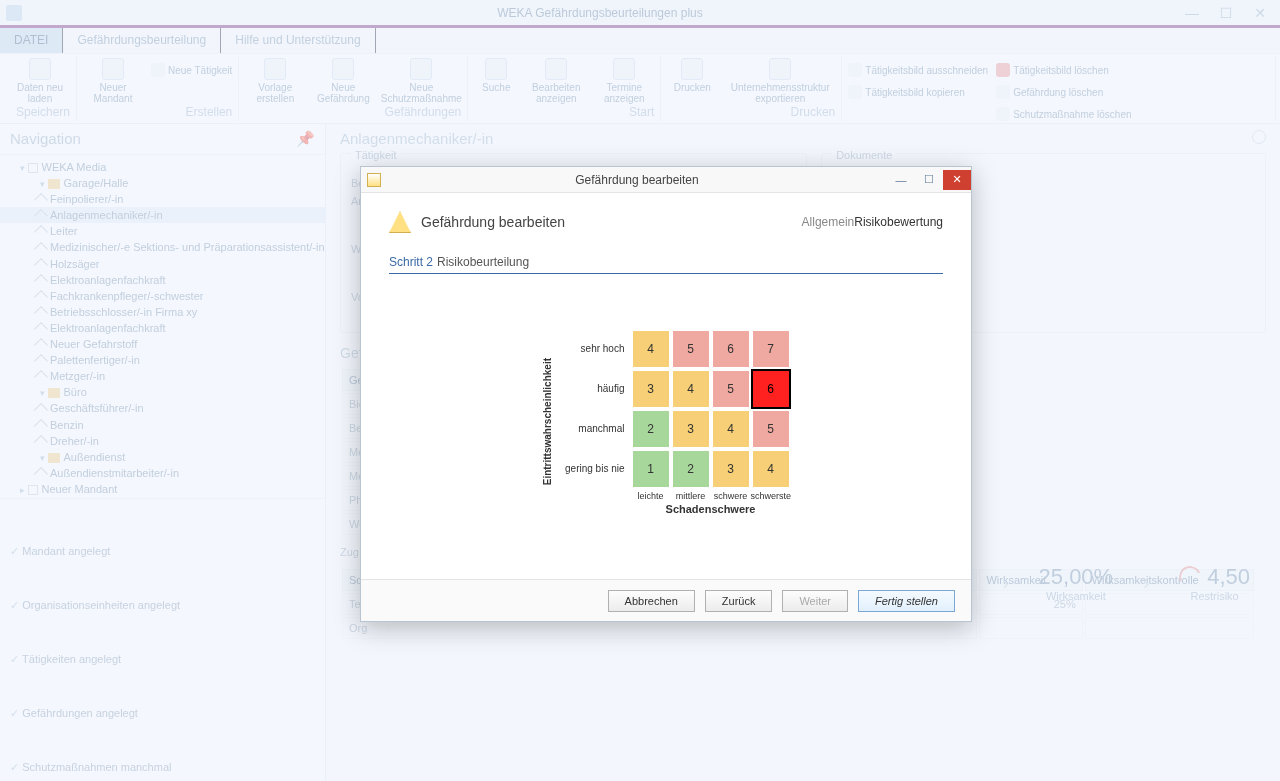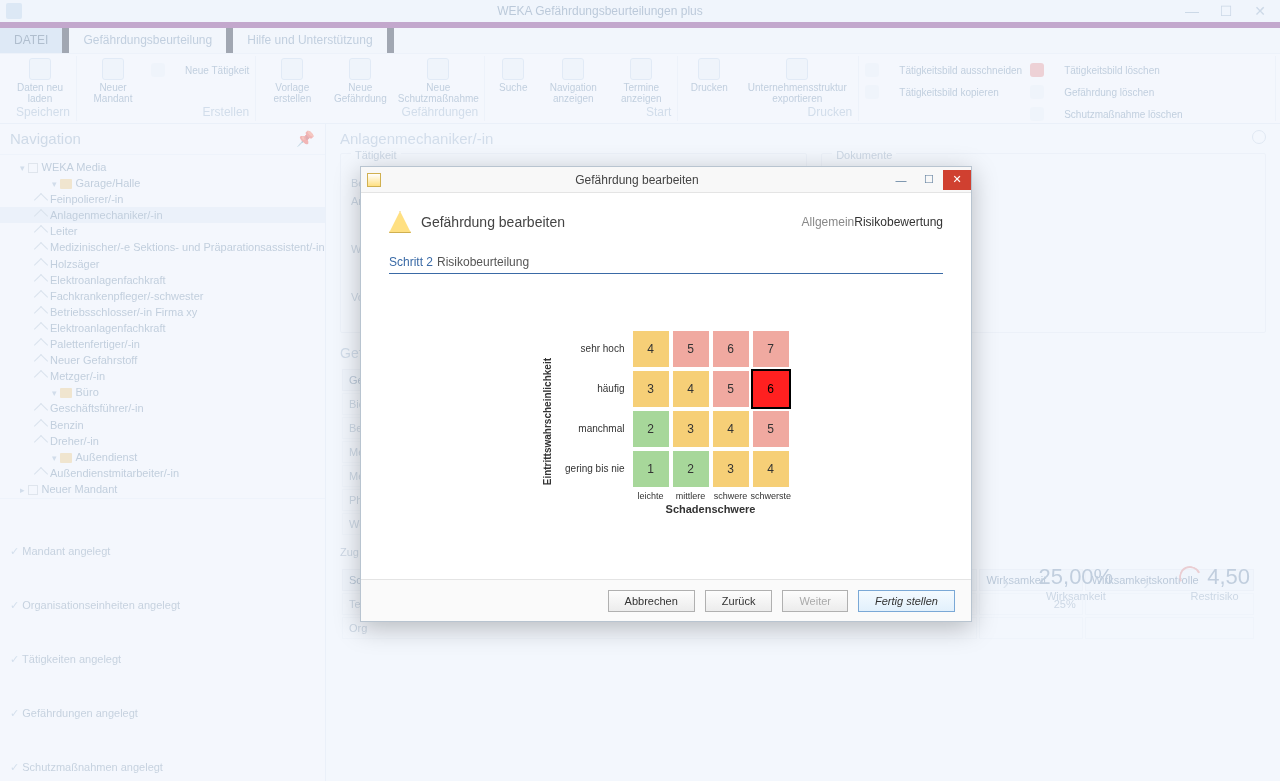--- a/index.html
+++ b/index.html
@@ -1,49 +1,49 @@
 <!DOCTYPE html>
 <html><head>
 <meta charset="utf-8">
 <style>
 * { box-sizing: border-box; margin: 0; padding: 0; font-family: "Segoe UI", Arial, sans-serif; }
 body { width: 1280px; height: 781px; overflow: hidden; background: #f5f8fc; position: relative; font-size: 12px; color: #5a7a9a; }
 
 .overlay { position: absolute; inset: 0; background: rgba(240,245,252,0.65); z-index: 50; pointer-events: none; }
 
-.titlebar { height: 28px; background: #f0f5fb; display: flex; align-items: center; border-bottom: 6px solid #701a75; }
+.titlebar { height: 28px; background: #f0f5fb; display: flex; align-items: center; border-bottom: 3px solid #701a75; }
 .titlebar .logo { width: 16px; height: 16px; margin: 0 6px; background: #b8d0e8; border-radius: 2px; }
 .titlebar .title { flex: 1; text-align: center; color: #5a7a9a; font-size: 12px; }
 .titlebar .winbtns { display: flex; gap: 14px; padding: 0 10px; color: #8aa5c0; font-size: 14px;}
 .titlebar .minib { width:20px; text-align:center; cursor:pointer;}
 
 .menubar { height: 26px; background: #f6f9fc; display: flex; align-items: stretch; border-bottom: 1px solid #e7eef6; }
-.menubar .tab { padding: 5px 14px; font-size: 12px; color: #6a89a8; border-right: 7px solid #0f172a; cursor:pointer;}
+.menubar .tab { padding: 5px 14px; font-size: 12px; color: #6a89a8; border-right: 1px solid #0f172a; cursor:pointer;}
 .menubar .tab.active { background: #bcd4ec; color: #3a5a7a; }
 
 .ribbon { height: 70px; background: #fbfcfe; display: flex; align-items: stretch; border-bottom: 1px solid #dee8f2; padding: 2px 4px; }
 .ribbon .group { display: flex; flex-direction: column; align-items: stretch; padding: 0 6px; border-right: 1px solid #e7eef6; }
 .ribbon .grow { flex:0 0 auto; }
 .ribbon .items { display: flex; gap: 8px; flex:1; align-items:flex-start; padding-top:2px;}
 .ribbon .item { display: flex; flex-direction: column; align-items: center; gap: 2px; width: 60px; color: #6a89a8; cursor:pointer;}
-.ribbon .item.small { flex-direction:row; width:auto; gap:20px; font-size:11px; align-items:center; height:20px;}
+.ribbon .item.small { flex-direction:row; width:auto; gap:3px; font-size:11px; align-items:center; height:20px;}
 .ribbon .item .ic { width: 22px; height: 22px; border: 1px solid #c6d8ea; border-radius: 3px; background:#eef4fa;}
 .ribbon .item.small .ic{ width:14px;height:14px;border:none;}
 .ribbon .item span { font-size: 10px; text-align: center; line-height: 1.1; }
 .ribbon .grplabel { font-size: 12px; text-align: right; color: #9ab2ca; padding-bottom: 2px;}
 .ribbon .smallcol { display:flex; flex-direction:column; gap:2px; padding-top:2px;}
 
 .mainarea { display: flex; height: 657px; }
 .navpane { width: 326px; border-right: 1px solid #dee8f2; background: #fbfcfe; display:flex; flex-direction:column;}
 .navpane .navhead { padding: 6px 10px; color: #92aac2; font-size: 15px; display:flex; justify-content:space-between; border-bottom:1px solid #eaf0f8;}
 .tree { flex:1; overflow:hidden; padding: 4px 0; font-size: 11px; color: #6c88a4;}
 .tree .node { padding: 2px 4px 2px 16px; white-space: nowrap; cursor:pointer;}
 .tree .node.sel { background: #e2ecf6; }
 .tree .lv1 { padding-left: 20px;}
-.tree .lv2 { padding-left: 52px;}
+.tree .lv2 { padding-left: 40px;}
 .tree .lv3 { padding-left: 36px;}
 .tree .caret::before { content:"▸"; color:#9ab2ca; margin-right:3px; font-size:9px; display:inline-block;}
 .tree .caret.open::before { content:"▾";}
 .tree .fico { display:inline-block; width:12px; height:10px; background:#f0c97b; margin-right:4px; border-radius:1px; vertical-align:middle;}
 .tree .dico { display:inline-block; width:10px; height:10px; border:1px solid #c0c8d0; margin-right:4px; vertical-align:middle;}
 .tree .pico { display:inline-block; width:10px; height:10px; margin-right:4px; vertical-align:middle; transform:rotate(-45deg); border-top:1px solid #b0c0d0; border-right:1px solid #b0c0d0;}
 .checklist { padding: 6px 10px; font-size: 11px; color: #7a92aa; border-top:1px solid #eaf0f8;}
 .checklist div { padding: 1px 0; margin-top: 39px;}
 .checklist .chk::before { content:"✓ "; color:#a0b8d0;}
 
@@ -168,21 +168,21 @@
     <div class="grplabel">Gefährdungen</div>
   </div>
   <div class="group grow">
     <div class="items">
       <div class="item" style="width:44px">
           <div class="ic"></div>
           <span>Suche</span>
         </div>
       <div class="item">
           <div class="ic"></div>
-          <span>Navigation
+          <span>Bearbeiten
 anzeigen</span>
         </div>
       <div class="item">
           <div class="ic"></div>
           <span>Termine
 anzeigen</span>
         </div>
     </div>
     <div class="grplabel">Start</div>
   </div>
@@ -243,22 +243,22 @@
       <div id="garage-items">
           <div class="node lv3"><span class="pico"></span>Feinpolierer/-in</div>
           <div class="node lv3 sel"><span class="pico"></span>Anlagenmechaniker/-in</div>
           <div class="node lv3"><span class="pico"></span>Leiter</div>
           <div class="node lv3"><span class="pico"></span>Medizinischer/-e Sektions- und Präparationsassistent/-in</div>
           <div class="node lv3"><span class="pico"></span>Holzsäger</div>
           <div class="node lv3"><span class="pico"></span>Elektroanlagenfachkraft</div>
           <div class="node lv3"><span class="pico"></span>Fachkrankenpfleger/-schwester</div>
           <div class="node lv3"><span class="pico"></span>Betriebsschlosser/-in Firma xy</div>
           <div class="node lv3"><span class="pico"></span>Elektroanlagenfachkraft</div>
+          <div class="node lv3"><span class="pico"></span>Neuer Gefahrstoff</div>
           <div class="node lv3"><span class="pico"></span>Palettenfertiger/-in</div>
-          <div class="node lv3"><span class="pico"></span>Neuer Gefahrstoff</div>
           <div class="node lv3"><span class="pico"></span>Metzger/-in</div>
         </div>
       <div class="node lv2 caret open"><span class="fico"></span><span>Büro</span></div>
       <div id="buro-items">
           <div class="node lv3"><span class="pico"></span>Geschäftsführer/-in</div>
           <div class="node lv3"><span class="pico"></span>Benzin</div>
           <div class="node lv3"><span class="pico"></span>Dreher/-in</div>
         </div>
       <div class="node lv2 caret open"><span class="fico"></span><span>Außendienst</span></div>
       <div id="aussen-items">
@@ -269,21 +269,21 @@
       <div class="node lv2 caret open"><span class="fico"></span><span>Produktion1</span></div>
       <div id="prod-items">
           <div class="node lv3"><span class="pico"></span>Papiermaschinenführer/-in</div>
         </div>
     </div>
     <div class="checklist">
       <div class="chk">Mandant angelegt</div>
       <div class="chk">Organisationseinheiten angelegt</div>
       <div class="chk">Tätigkeiten angelegt</div>
       <div class="chk">Gefährdungen angelegt</div>
-      <div class="chk">Schutzmaßnahmen angelegt</div>
+      <div class="chk">Schutzmaßnahmen manchmal</div>
     </div>
   </div>
 
   <div class="content">
     <div class="chead">
         <span>Anlagenmechaniker/-in</span>
         <span class="srch"></span>
       </div>
     <div class="panels">
       <div class="panel">

